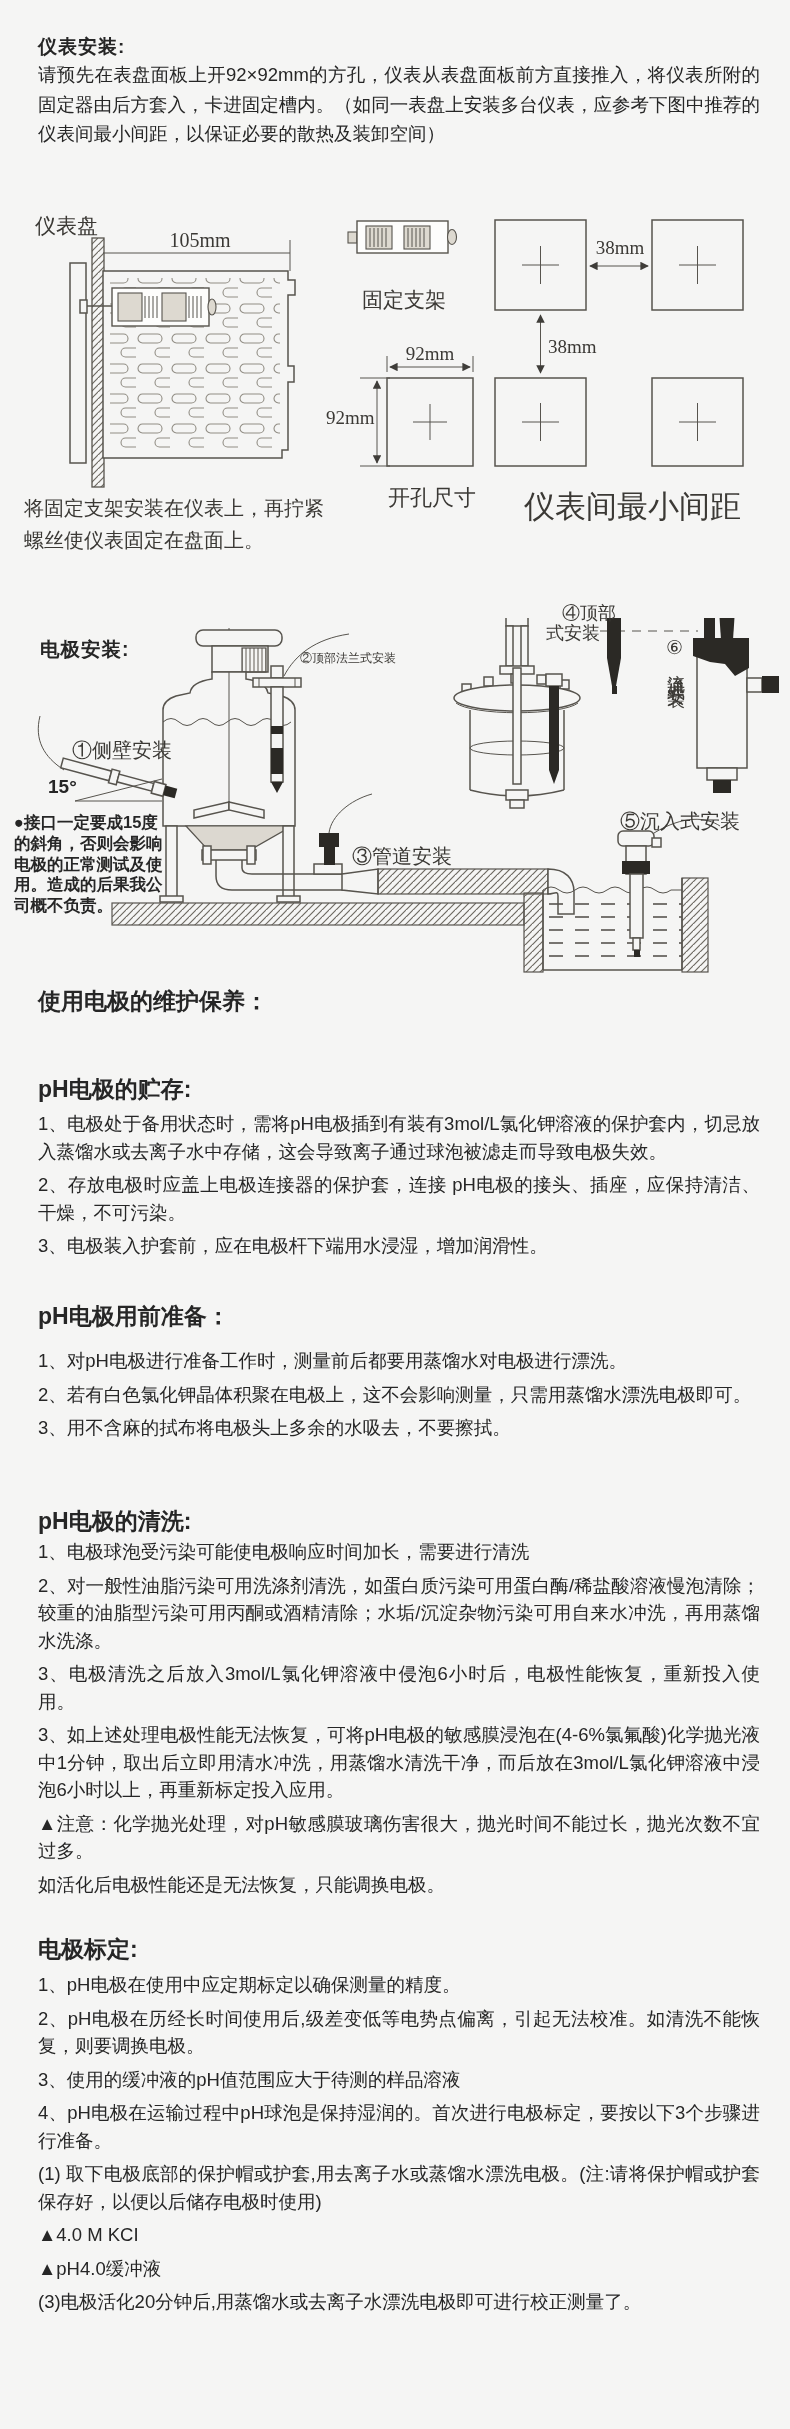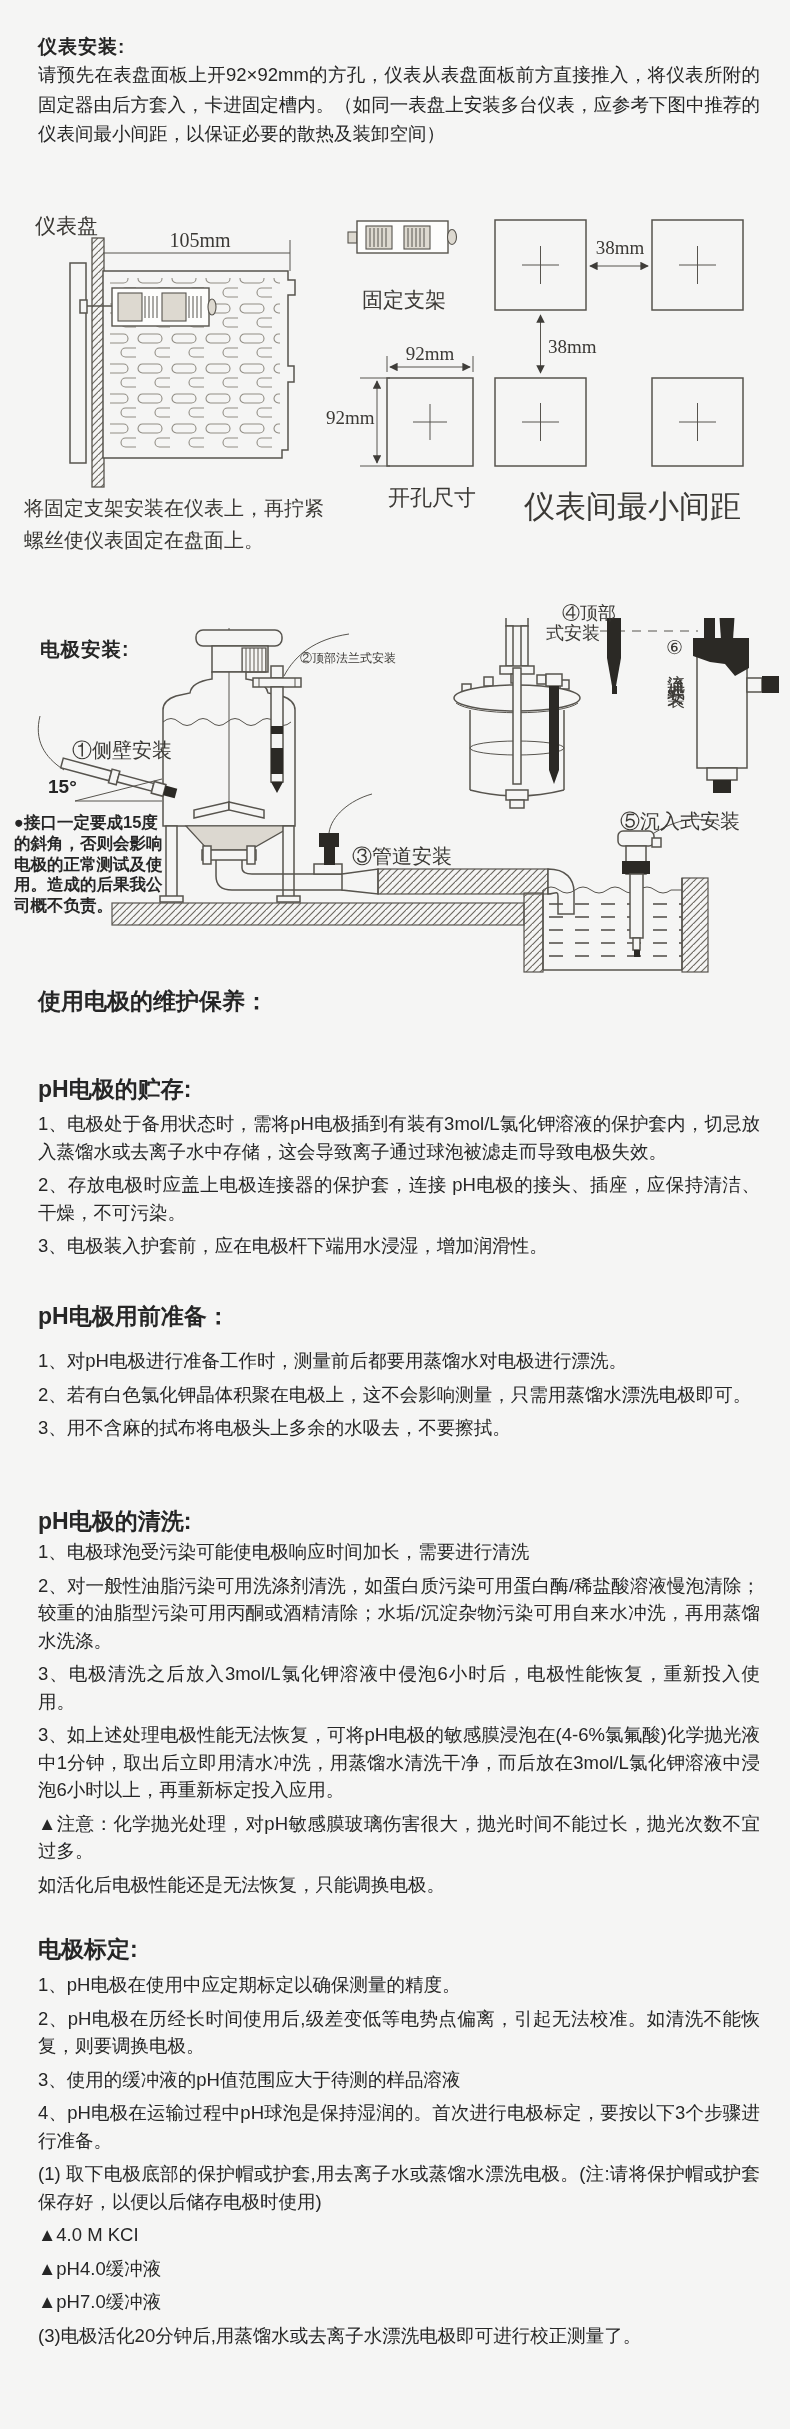--- a/index.html
+++ b/index.html
@@ -287,17 +287,16 @@
 
   <div class="abs sect-h" style="left:38px; top:1934px;">电极标定:</div>
   <div class="abs list" style="left:38px; top:1971px; width:722px;">
     <p>1、pH电极在使用中应定期标定以确保测量的精度。</p>
     <p>2、pH电极在历经长时间使用后,级差变低等电势点偏离，引起无法校准。如清洗不能恢复，则要调换电极。</p>
     <p>3、使用的缓冲液的pH值范围应大于待测的样品溶液</p>
     <p>4、pH电极在运输过程中pH球泡是保持湿润的。首次进行电极标定，要按以下3个步骤进行准备。</p>
     <p>(1) 取下电极底部的保护帽或护套,用去离子水或蒸馏水漂洗电极。(注:请将保护帽或护套保存好，以便以后储存电极时使用)</p>
     <p>▲4.0 M KCI</p>
     <p>▲pH4.0缓冲液</p>
-    <p>▲pH7.0缓冲液</p>
     <p>(3)电极活化20分钟后,用蒸馏水或去离子水漂洗电极即可进行校正测量了。</p>
   </div>
 
 </div>
 
 </body></html>

